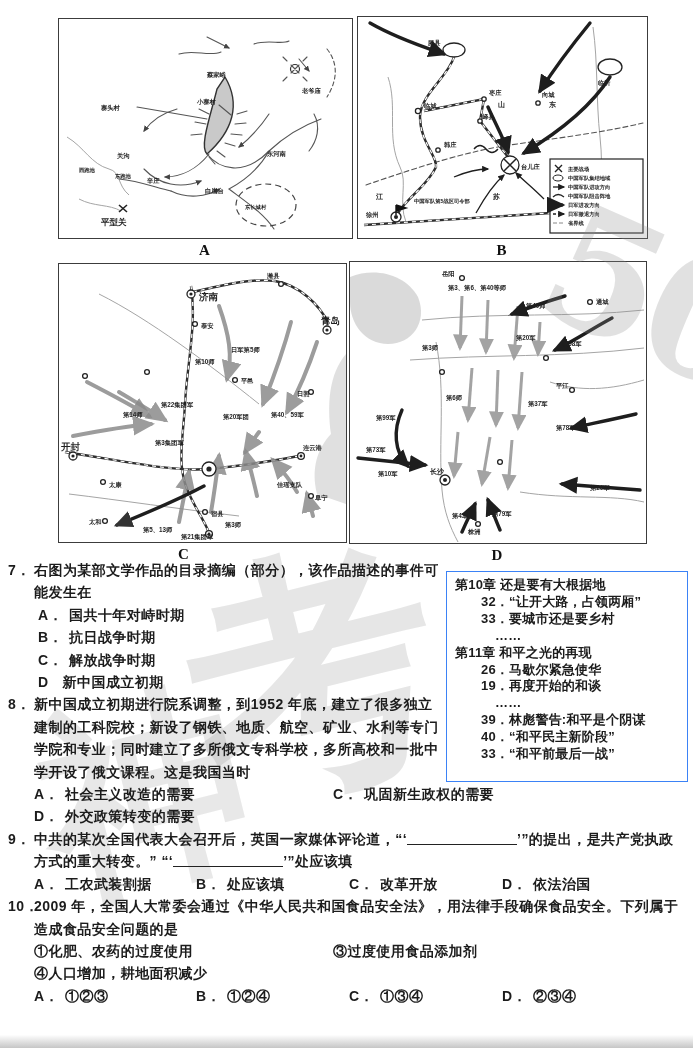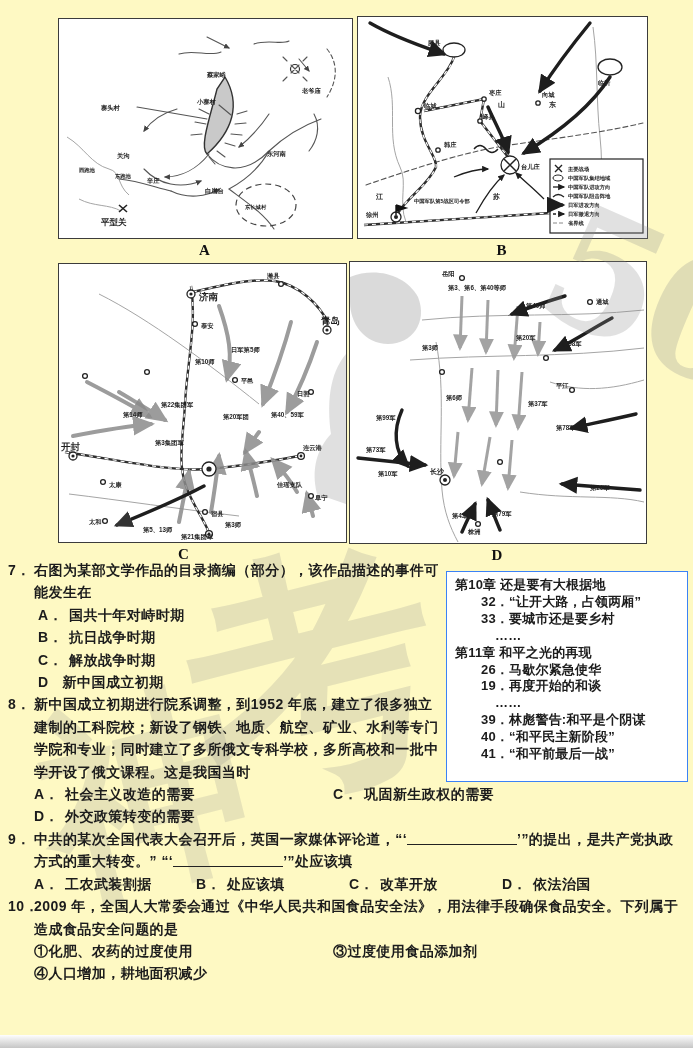--- a/index.html
+++ b/index.html
@@ -1,16 +1,16 @@
 <!DOCTYPE html>
 <html lang="zh"><head>
 <meta charset="utf-8">
 <style>
   html,body{margin:0;padding:0;background:#e8e8e8;}
-  .page{position:relative;width:693px;height:1048px;background:#fef9c3;overflow:hidden;
+  .page{position:relative;width:693px;height:1048px;background:#ffffff;overflow:hidden;
         font-family:"Liberation Sans",sans-serif;color:#1c1c1c;}
   
   .fig{position:absolute;}
   .fig svg{display:block;background:#fff;border:1.6px solid #3c3c3c;}
   .fig-label{text-align:center;font-weight:bold;font-size:15px;margin-top:3px;
              font-family:"Liberation Serif",serif;color:#111;}
   svg text{font-family:"Liberation Sans",sans-serif;fill:#1f1f1f;font-weight:bold;}
   .t5{font-size:5.3px;}.t6{font-size:6.3px;}.t7{font-size:7px;}.t8{font-size:8.5px;}.t9{font-size:9.5px;}
   .hl{stroke:#555;stroke-width:1.1;fill:none;stroke-linecap:round;}
   .hlg{stroke:#a5a5a5;stroke-width:1;fill:none;}
@@ -362,21 +362,21 @@
     <div class="toc-ch">第10章 还是要有大根据地</div>
     <div class="toc-it">32．“让开大路，占领两厢”</div>
     <div class="toc-it">33．要城市还是要乡村</div>
     <div class="toc-dots">……</div>
     <div class="toc-ch">第11章 和平之光的再现</div>
     <div class="toc-it">26．马歇尔紧急使华</div>
     <div class="toc-it">19．再度开始的和谈</div>
     <div class="toc-dots">……</div>
     <div class="toc-it">39．林彪警告:和平是个阴谋</div>
     <div class="toc-it">40．“和平民主新阶段”</div>
-    <div class="toc-it">41．“和平前最后一战”</div>
+    <div class="toc-it">33．“和平前最后一战”</div>
   </div>
 
   <div class="questions">
 
     <div class="q">
       <span class="qnum">7．</span>
       <div class="stem-narrow">右图为某部文学作品的目录摘编（部分），该作品描述的事件可能发生在</div>
       <div class="opt-list">
         <div class="optrow"><span class="olabel">A．</span><span>国共十年对峙时期</span></div>
         <div class="optrow"><span class="olabel">B．</span><span>抗日战争时期</span></div>
@@ -409,18 +409,24 @@
     </div>
 
     <div class="q">
       <span class="qnum">10．</span>
       <div style="width:648px">2009 年，全国人大常委会通过《中华人民共和国食品安全法》，用法律手段确保食品安全。下列属于造成食品安全问题的是</div>
       <div class="grid2">
         <div>①化肥、农药的过度使用</div>
         <div>③过度使用食品添加剂</div>
         <div>④人口增加，耕地面积减少</div>
       </div>
+      <div class="grid4">
+        <div><span class="olabel">A．</span><span>①②③</span></div>
+        <div><span class="olabel">B．</span><span>①②④</span></div>
+        <div><span class="olabel">C．</span><span>①③④</span></div>
+        <div><span class="olabel">D．</span><span>②③④</span></div>
+      </div>
     </div>
 
   </div>
 
   <div class="page-bottom-shade"></div>
 </div>
 
 </body></html>

